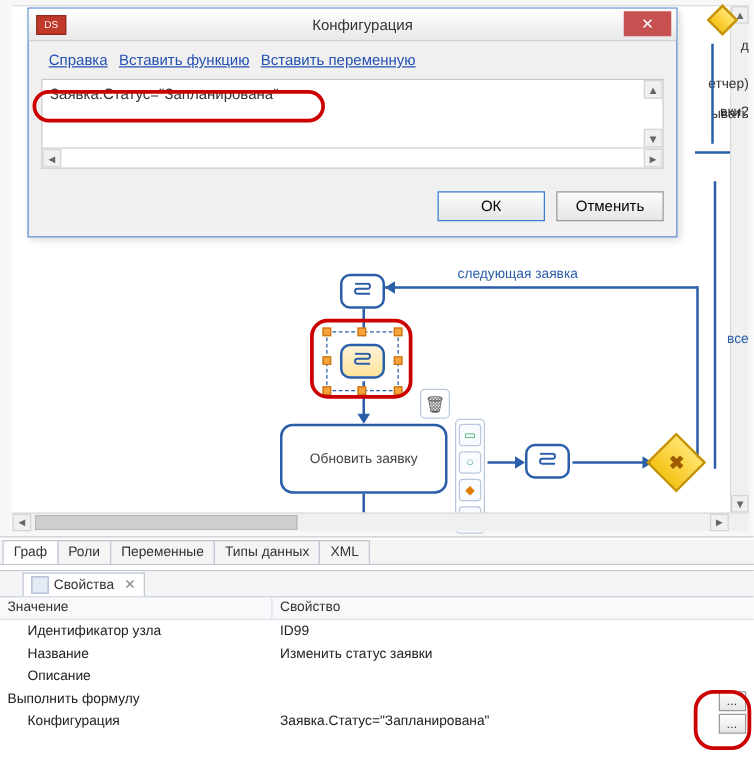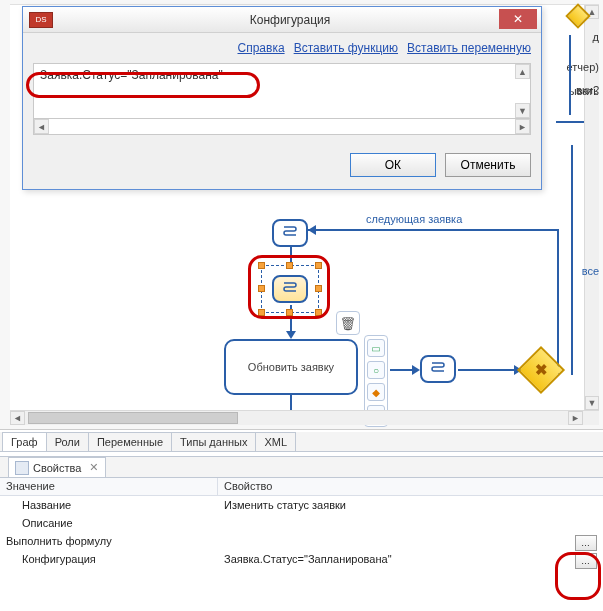--- a/index.html
+++ b/index.html
@@ -67,21 +67,20 @@
     position: absolute;
     right: 4px; top: 2px;
     width: 38px; height: 20px;
     background: #c75050;
     color: #fff;
     display: flex; align-items:center; justify-content:center;
     font-size: 12px;
     cursor: pointer;
   }
   .dialog-links {
-    text-align: right;
     padding: 8px 10px 4px;
   }
   .dialog-links a {
     color: #2451b2;
     text-decoration: underline;
     margin-left: 6px;
     cursor: pointer;
     font-size: 12px;
   }
   .dialog-body {
@@ -243,21 +242,21 @@
   }
   .tab.active { background:#fff; }
 
   
   .prop-panel {
     position:absolute;left:0;right:0;top:456px;bottom:0;
     background:#fff;border-top:1px solid #c0c8d4;
   }
   .prop-tab-row {
     height:21px;border-bottom:1px solid #c0c8d4;
-    display:flex;padding-left:8px;background:#f4f4f4;
+    display:flex;align-items:center;padding-left:18px;background:#f4f4f4;
   }
   .prop-tab {
     display:flex;align-items:center;gap:4px;
     padding:2px 6px;background:#fff;border:1px solid #c0c8d4;border-bottom:none;
     font-size:11px;color:#333;
   }
   .prop-tab .ic { width:14px;height:14px;background:#e5ebf4;border:1px solid #a8b8d0; }
   .prop-tab .x { margin-left:4px;color:#888;cursor:pointer; }
   .headers {
     display:flex;height:18px;border-bottom:1px solid #dadfe8;
@@ -430,20 +429,24 @@
       <span>Свойства</span>
       <span class="x">✕</span>
     </div>
   </div>
   <div class="headers">
     <div>Значение</div>
     <div>Свойство</div>
   </div>
 
   <div class="prop-row">
+    <div class="k">Идентификатор узла</div>
+    <div class="v">ID99</div>
+  </div>
+  <div class="prop-row">
     <div class="k">Название</div>
     <div class="v">Изменить статус заявки</div>
   </div>
   <div class="prop-row">
     <div class="k">Описание</div>
     <div class="v"></div>
   </div>
   <div class="prop-row">
     <div class="v">
       <span>Выполнить формулу</span>

